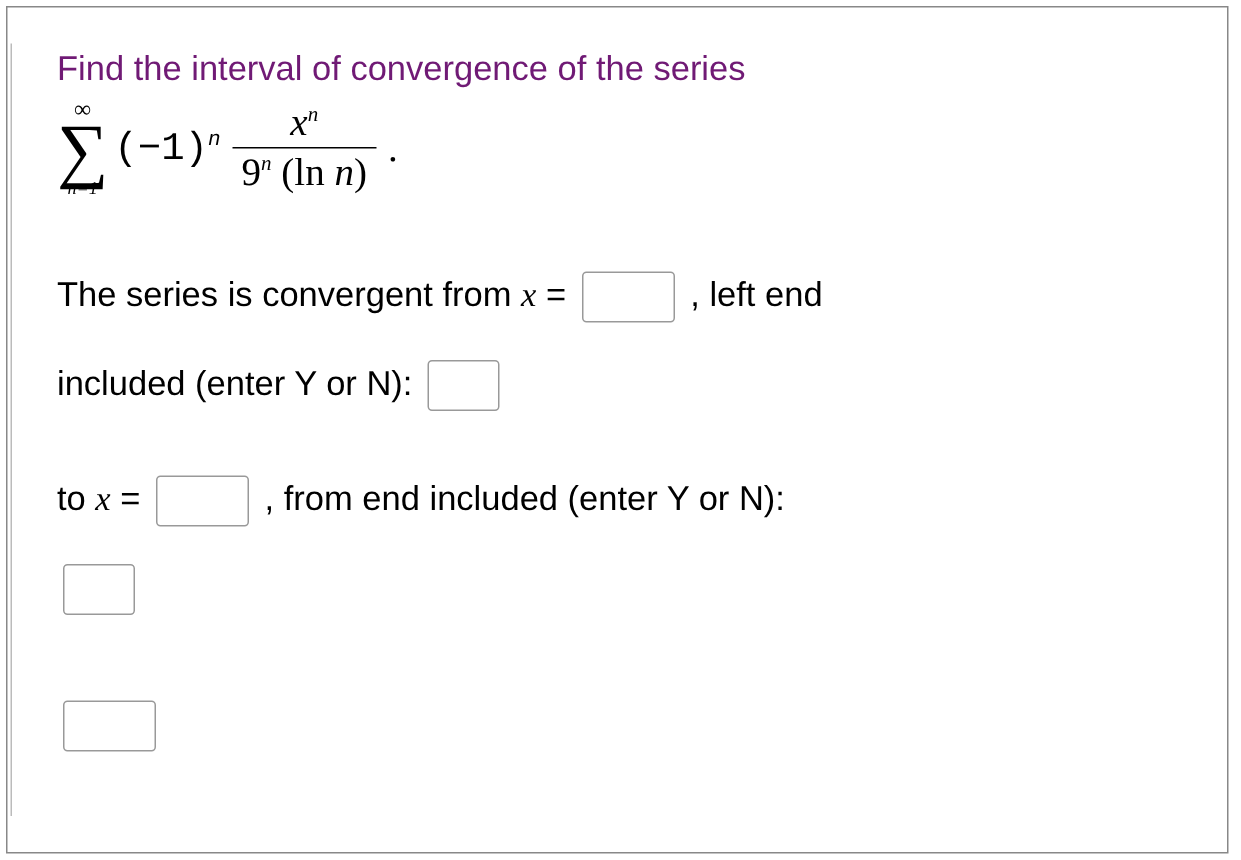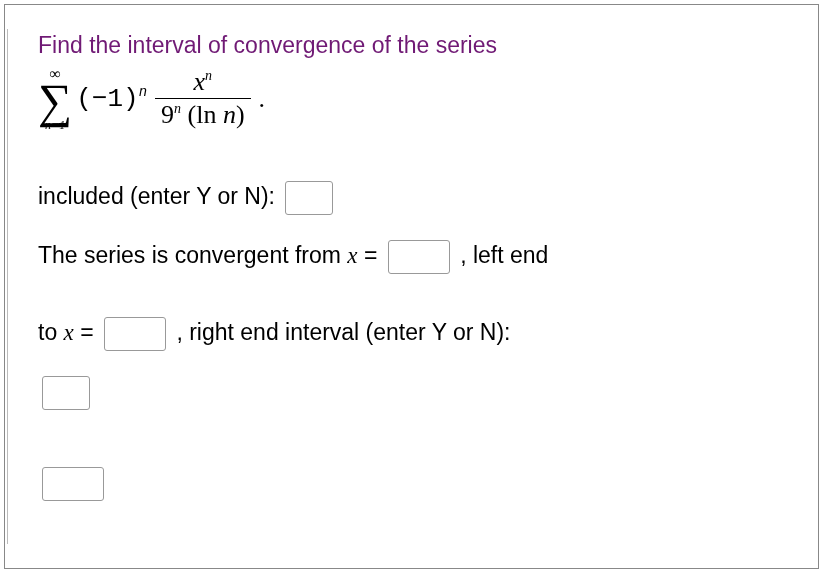--- a/index.html
+++ b/index.html
@@ -142,36 +142,36 @@
         <span class="den">
           <span>9</span><span class="sup">n</span><span> (ln </span><span class="italic-n">n</span><span>)</span>
         </span>
       </span>
       <span>.</span>
     </div>
 
     <div class="spacer"></div>
 
     <div class="line">
-      <span>included (enter Y or N): </span>
-      <input type="text" class="input-box small-input" style="">
+      <span>The series is convergent from </span><span class="math-it">x</span><span> = </span>
+      <input type="text" class="input-box" style="">
+      <span> , left end</span>
     </div>
 
     <div class="line">
-      <span>The series is convergent from </span><span class="math-it">x</span><span> = </span>
-      <input type="text" class="input-box" style="">
-      <span> , left end</span>
+      <span>included (enter Y or N): </span>
+      <input type="text" class="input-box small-input" style="">
     </div>
 
     <div class="spacer"></div>
 
     <div class="line">
       <span>to </span><span class="math-it">x</span><span> = </span>
       <input type="text" class="input-box" style="">
-      <span> , right end interval (enter Y or N):</span>
+      <span> , from end included (enter Y or N):</span>
     </div>
 
     <div class="line">
       <input type="text" class="input-box small-input" style="">
     </div>
 
     <div class="spacer-lg"></div>
 
     <div class="line">
       <input type="text" class="input-box" style="">

